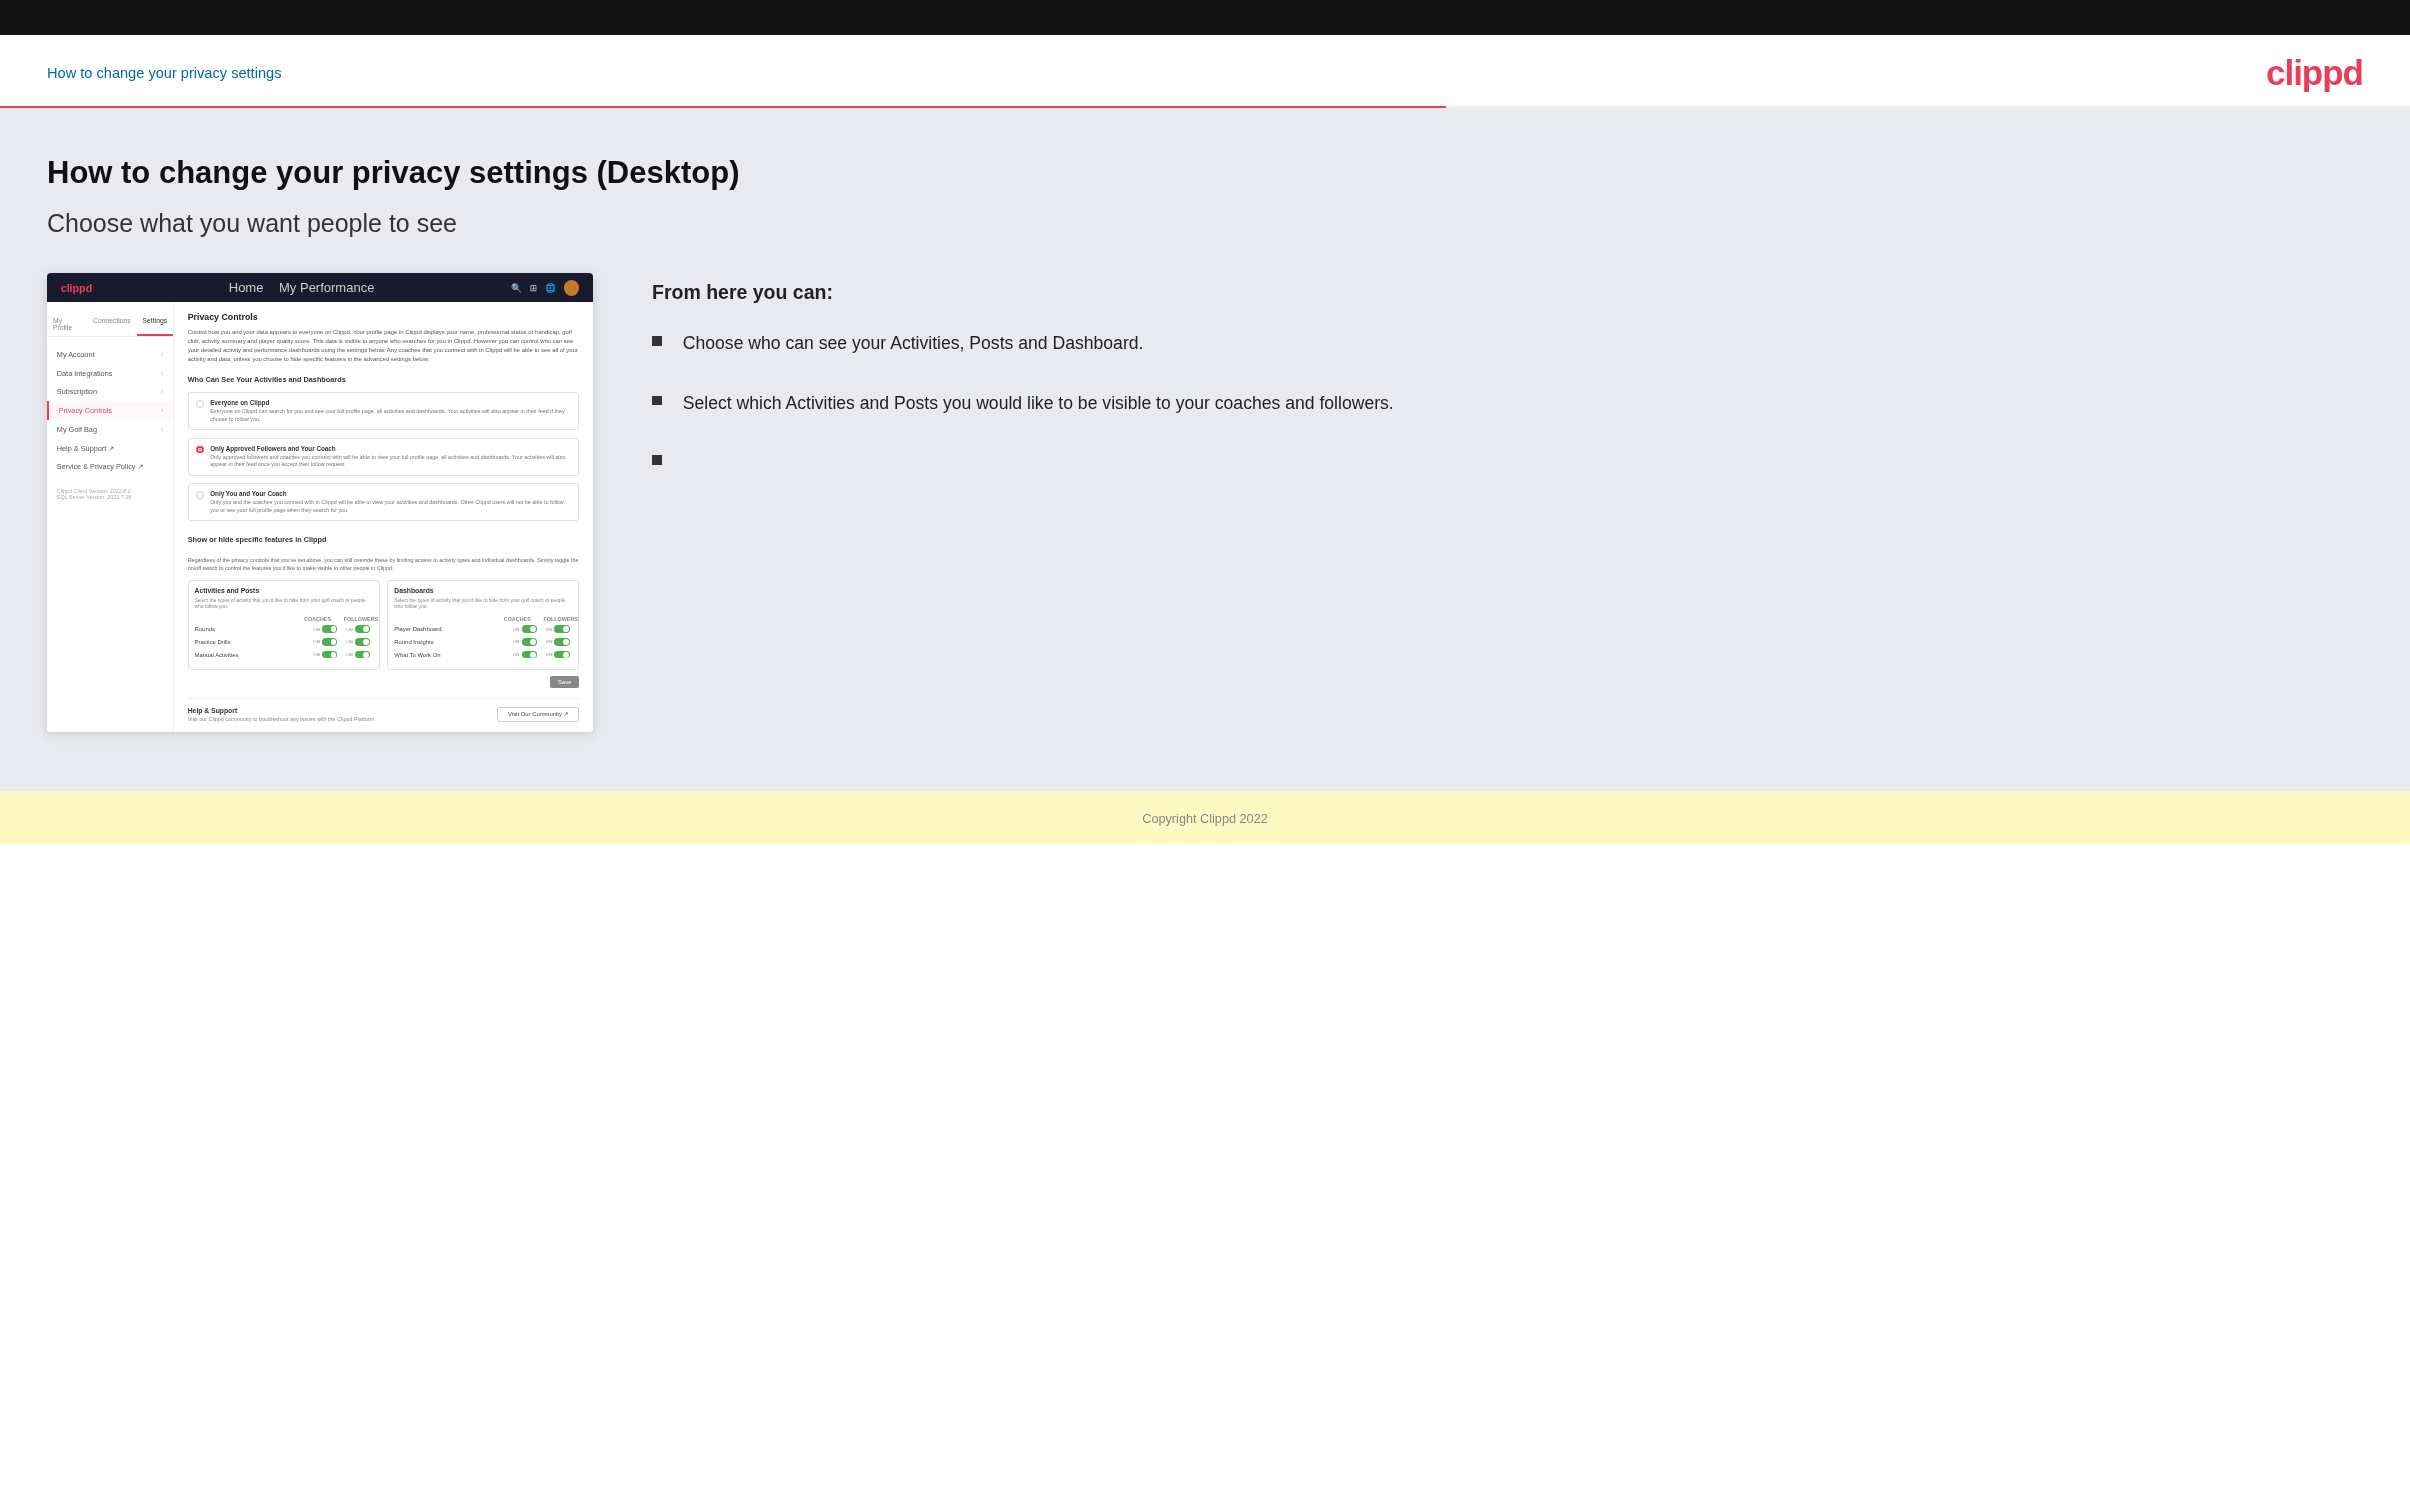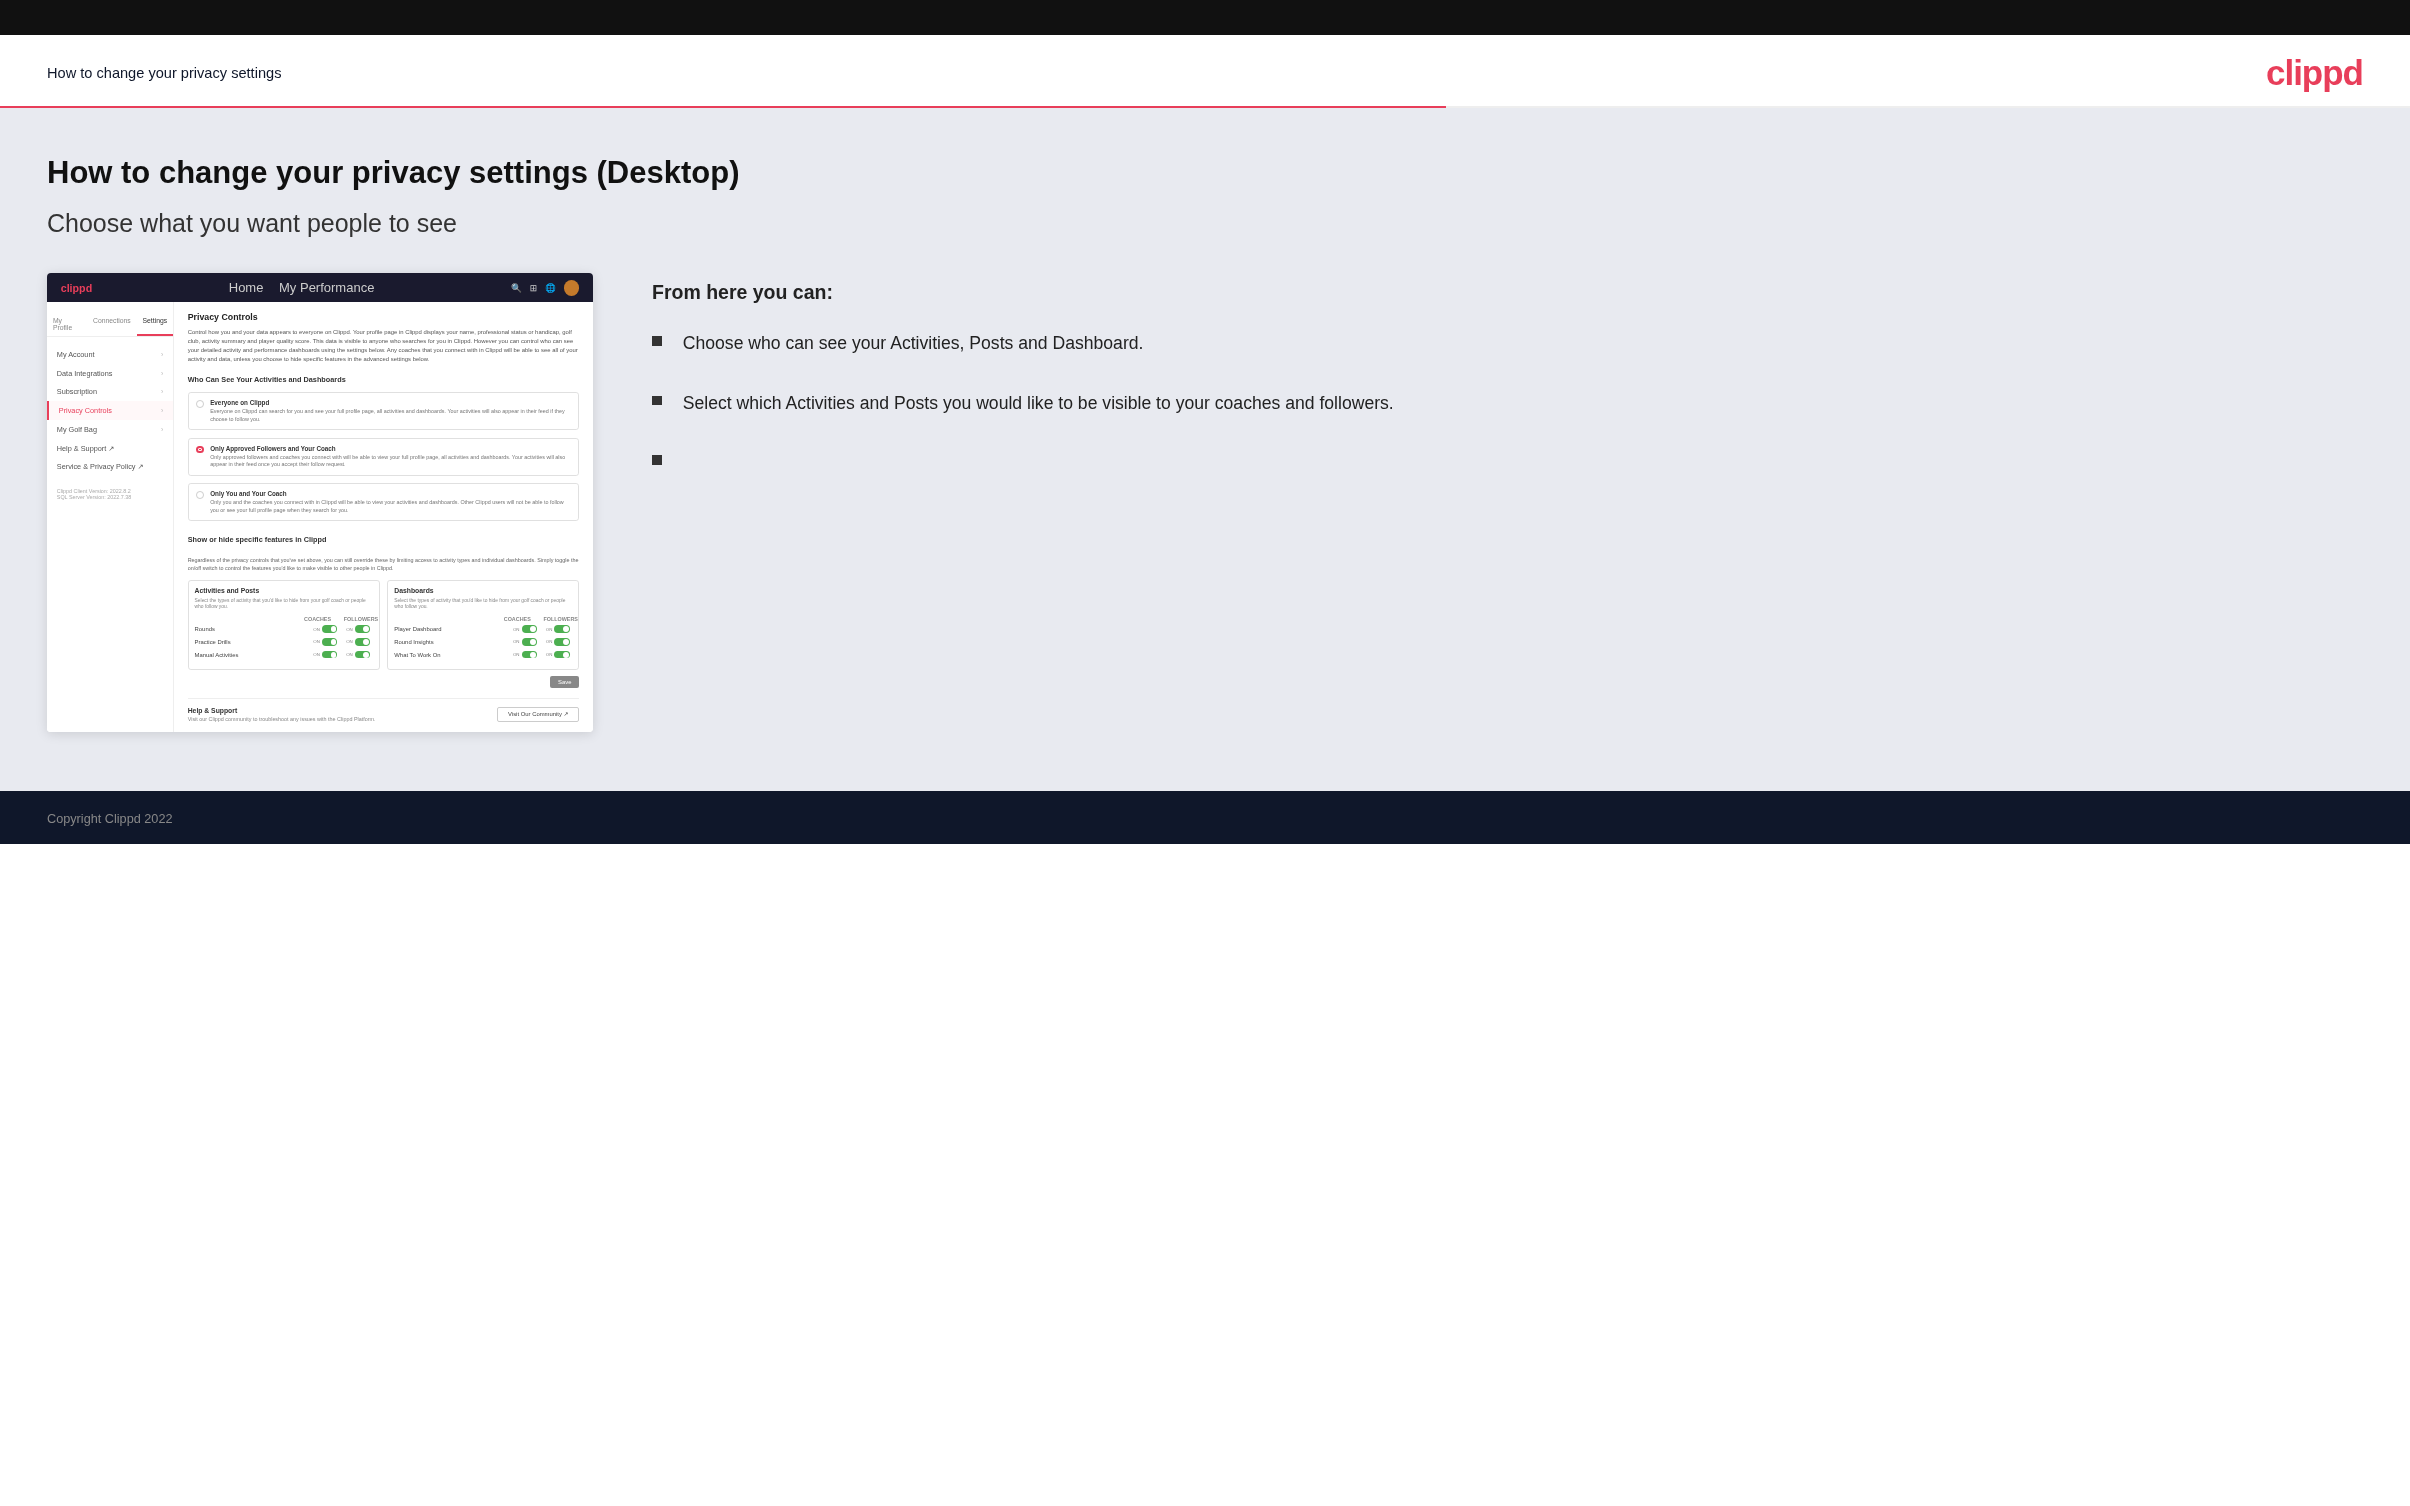--- a/index.html
+++ b/index.html
@@ -19,21 +19,21 @@
 
     
     .header {
       display: flex;
       align-items: center;
       justify-content: space-between;
       padding: 17.6px 47px 13.7px 47px;
     }
     .header-title {
       font-size: 14.6px;
-      color: #0f172a;
+      color: #0369a1;
       font-weight: 400;
     }
     .logo {
       font-size: 35px;
       font-weight: 700;
       color: #e83e5a;
       letter-spacing: -1px;
     }
 
     
@@ -408,21 +408,22 @@
     }
     .bullet-text {
       font-size: 17.6px;
       color: #222;
       line-height: 1.4;
     }
 
     
     .footer {
       padding: 17.6px 47px;
-      background: #0f172a;
+      background: #fef9c3;
+      text-align: center;
     }
     .footer-text {
       font-size: 12.7px;
       color: #888;
     }
   </style>
 </head>
 <body>
 
 <div class="top-bar"></div>

